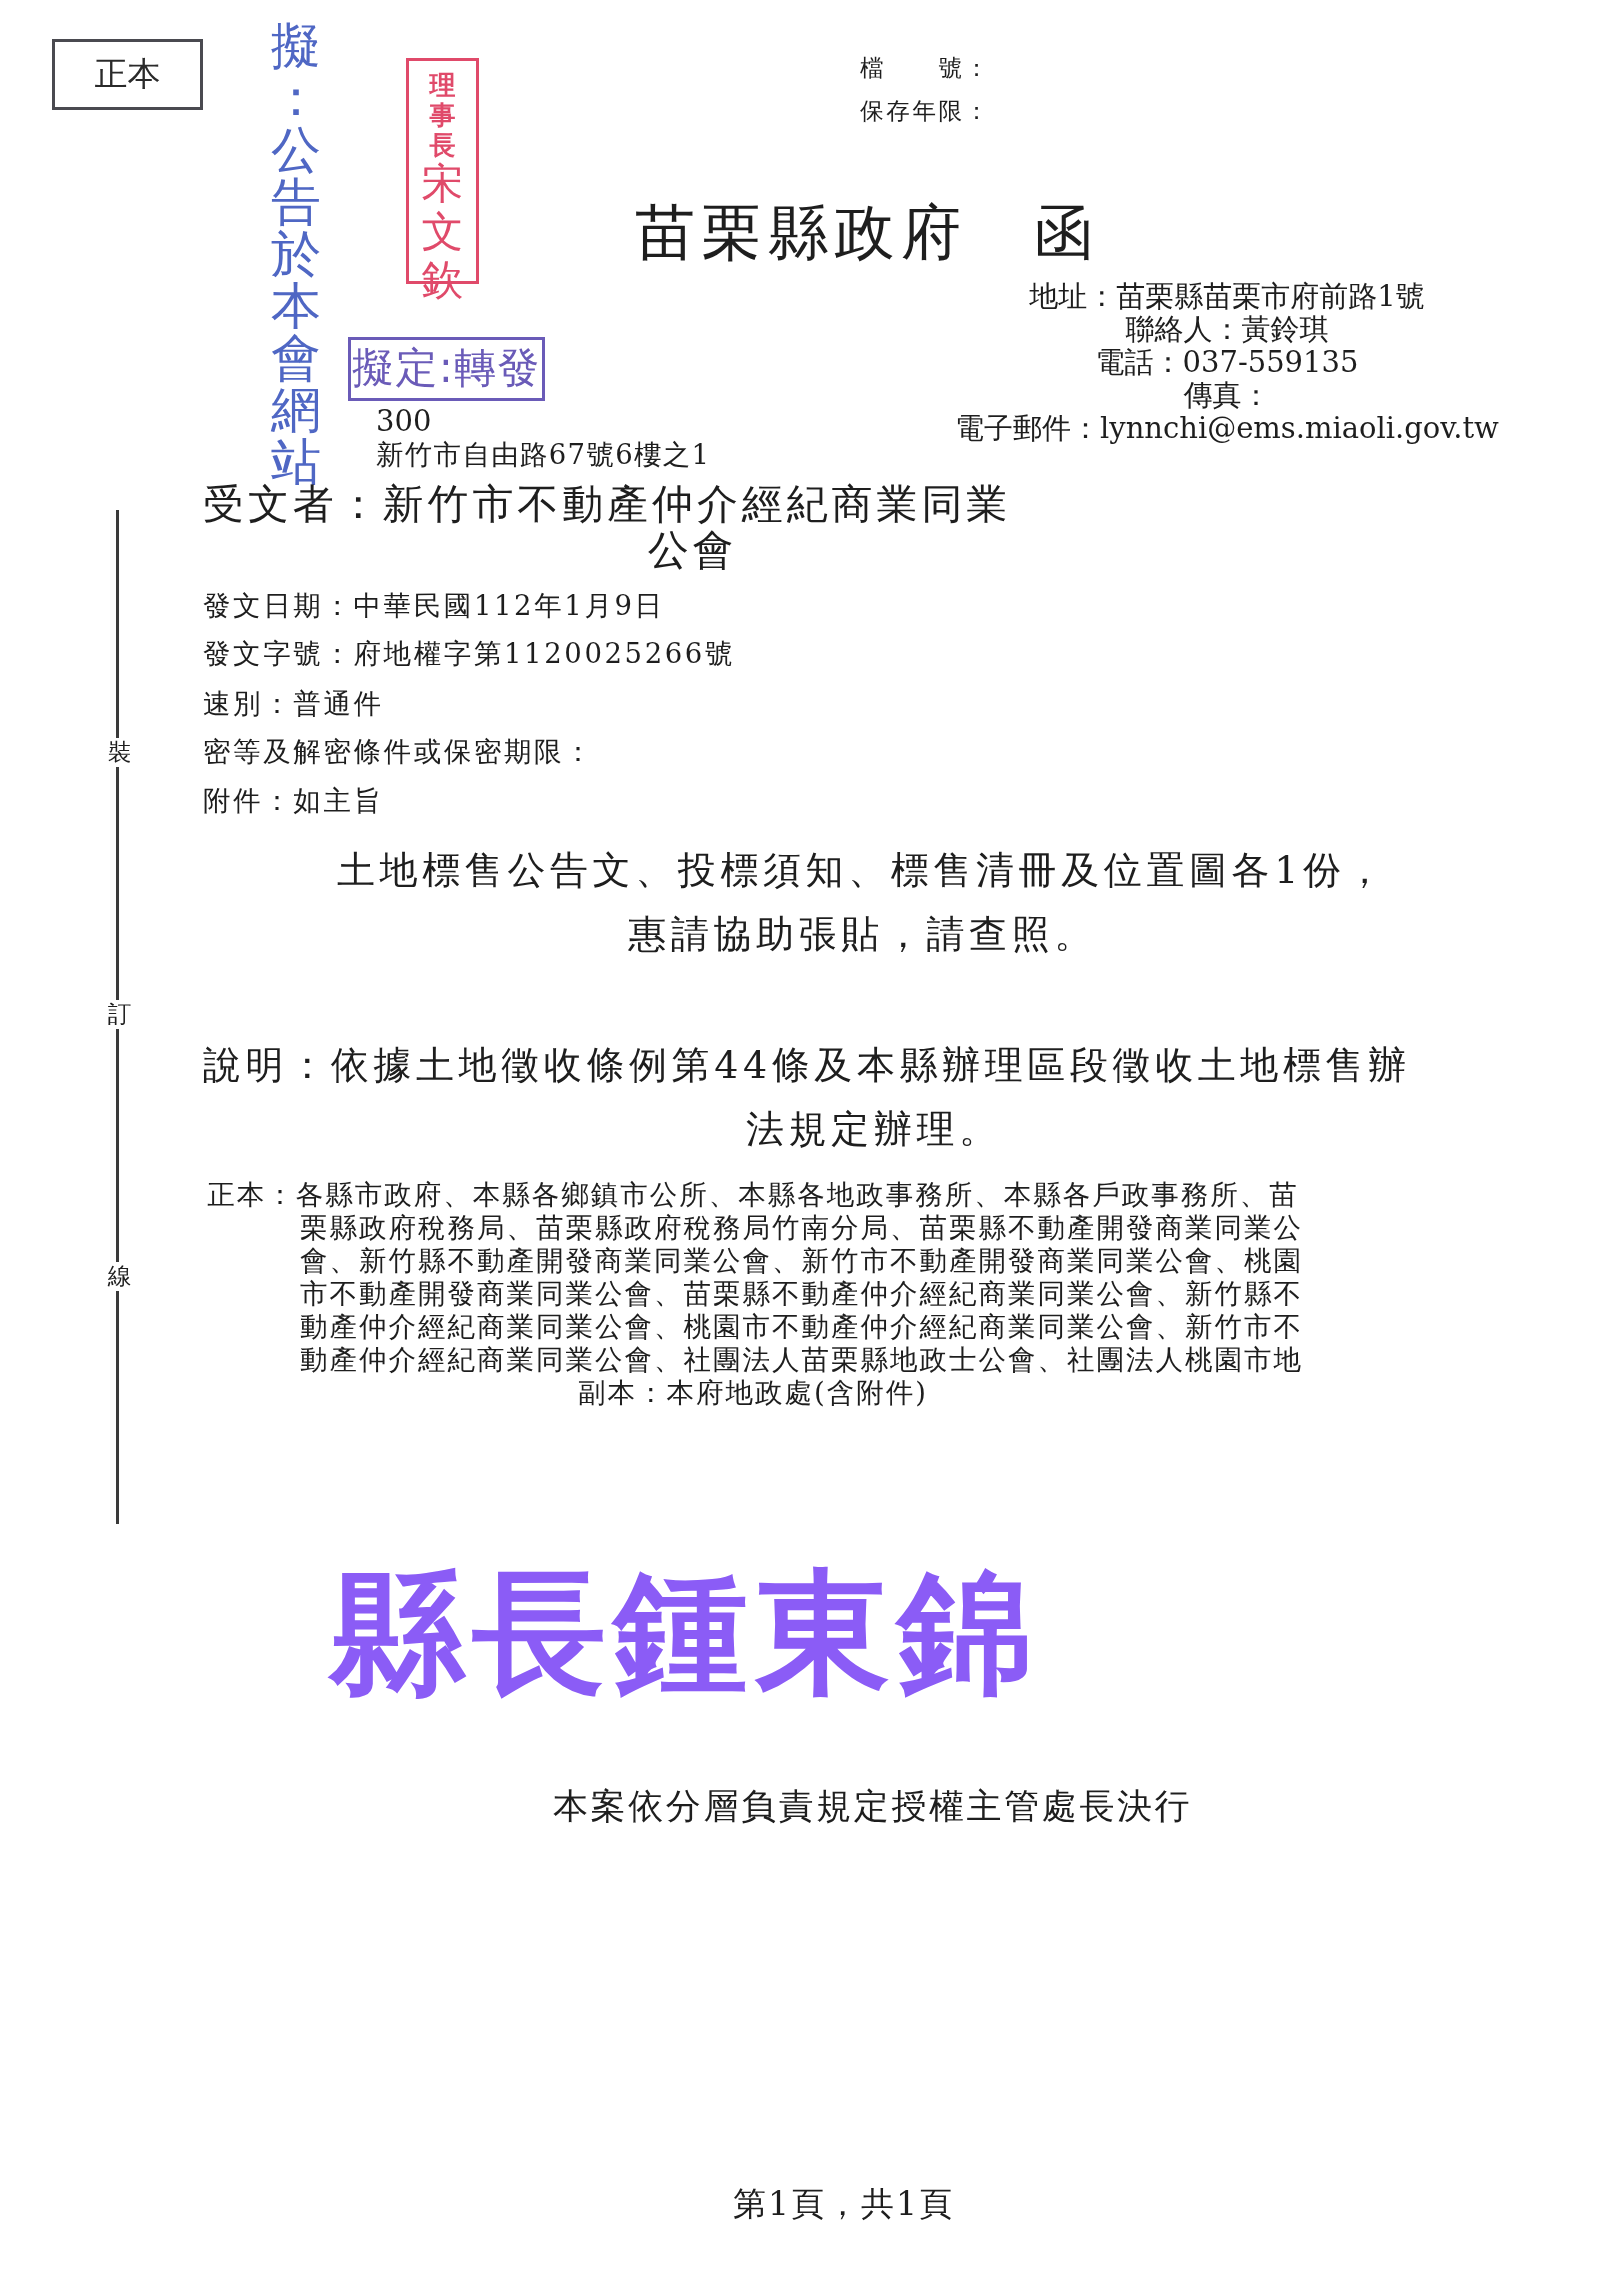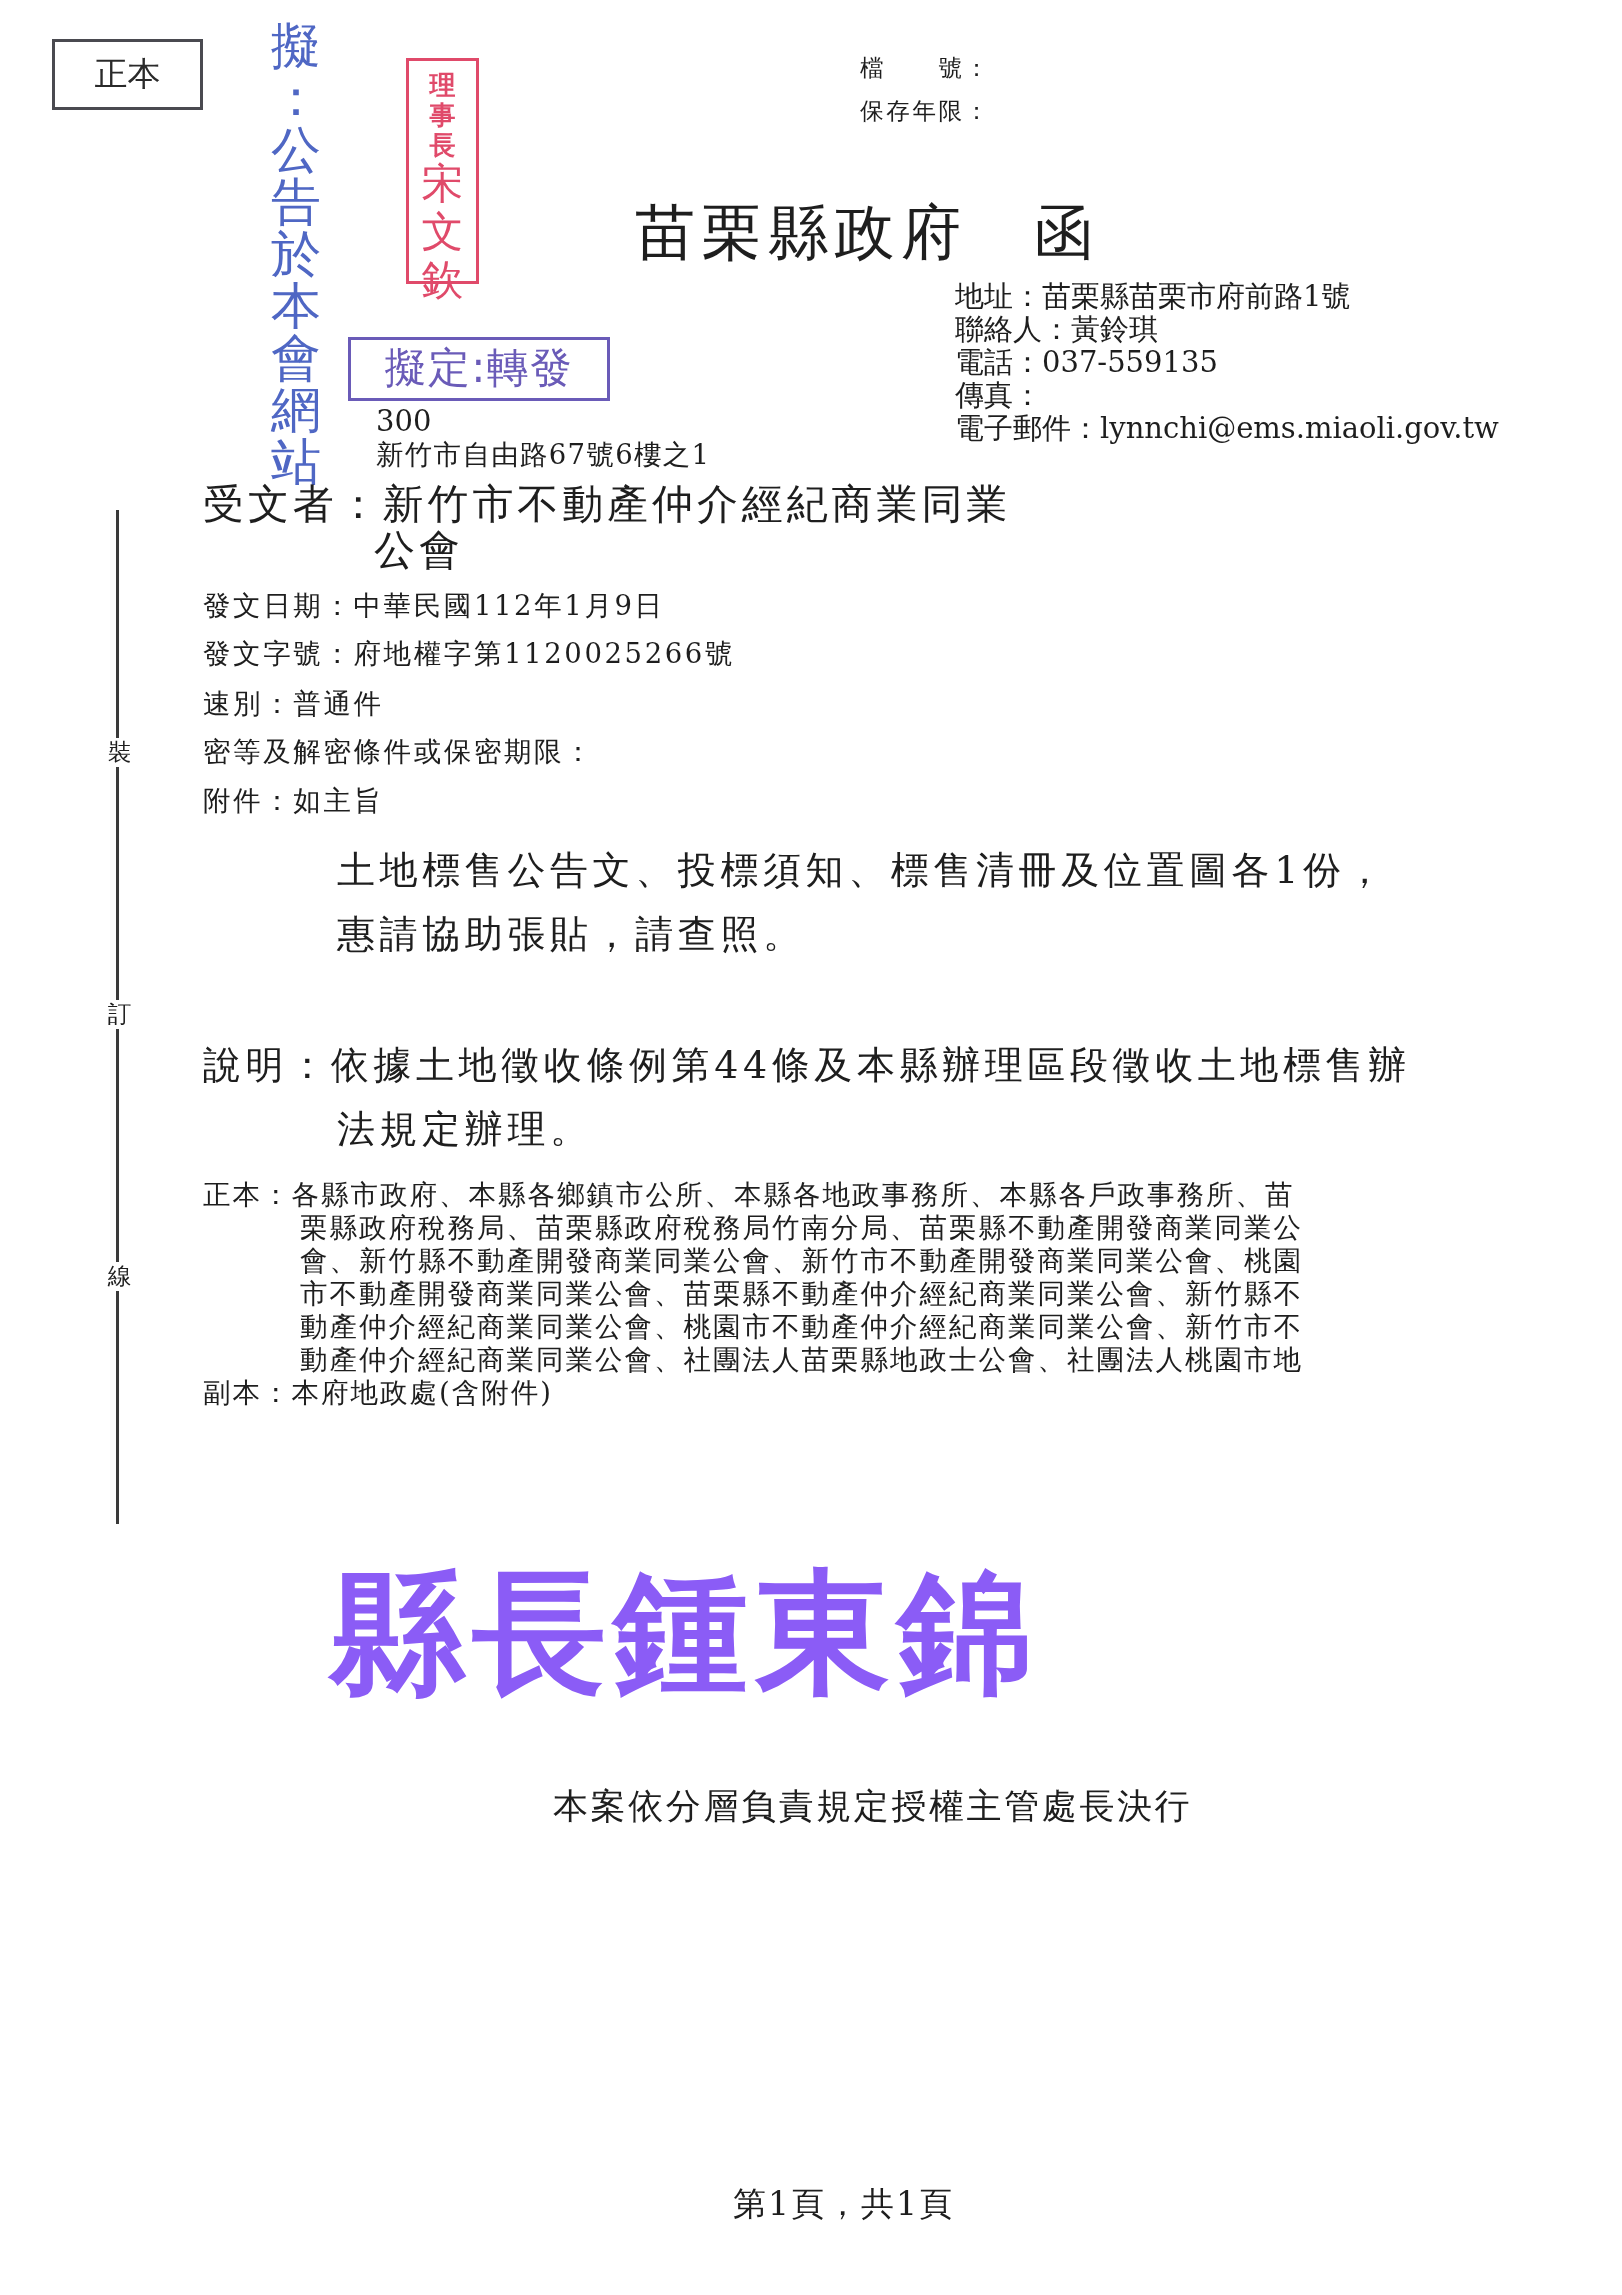--- a/index.html
+++ b/index.html
@@ -1,36 +1,36 @@
 <!DOCTYPE html>
 <html style="font-size:10.5px"><head>
 <meta charset="utf-8">
 <style>
   html, body { margin: 0; padding: 0; background: #ffffff; }
   body { width: 1622px; height: 2295px; position: relative; overflow: hidden;
          font-family: "DejaVu Serif", "Liberation Serif", serif; color: #1e1e1e; }
-  .abs { position: absolute; white-space: nowrap; }
+  .abs { position: absolute; white-space: nowrap; text-align: center; }
 
   
   .copy-box { left: 52px; top: 39px; width: 145px; height: 65px; border: 3.9px solid #4a4a50;
               display: flex; align-items: center; justify-content: center; font-size: 33px; color: #2a2a2a; }
 
   
   .blue-vert { left: 265px; top: 19.6px; width: 62px; font-size: 50px; line-height: 52px; color: #4f67c4;
                text-align: center; font-family: "DejaVu Sans", sans-serif; }
   .blue-vert span { display: block; }
 
   
   .red-stamp { left: 406px; top: 58px; width: 73px; height: 226px; border: 3.3px solid #e04a6a;
                color: #e04a6a; text-align: center; box-sizing: border-box; padding-top: 9.2px; }
   .red-stamp .small { display: block; font-size: 26px; line-height: 30px; font-weight: bold; }
   .red-stamp .big { display: block; font-size: 42px; line-height: 48px; }
 
   
-  .purple-stamp { left: 348px; top: 337px; width: 262px; height: 64px; border: 3.9px solid #6a5bb8;
+  .purple-stamp { left: 348px; top: 337px; width: 197px; height: 64px; border: 3.9px solid #6a5bb8;
                   box-sizing: border-box; color: #6a5bb8; font-size: 42px; line-height: 56px;
                   text-align: center; letter-spacing: 1.3px; font-family: "DejaVu Sans", sans-serif; }
 
   .zip { left: 376px; top: 404px; font-size: 29px; }
   .recv-addr { left: 376px; top: 437px; font-size: 27.5px; letter-spacing: 1.3px; }
 
   .file-meta { left: 860px; font-size: 23.6px; letter-spacing: 2.6px; }
 
   .doc-title { left: 635px; top: 193px; font-size: 60px; letter-spacing: 6.5px; }
 

